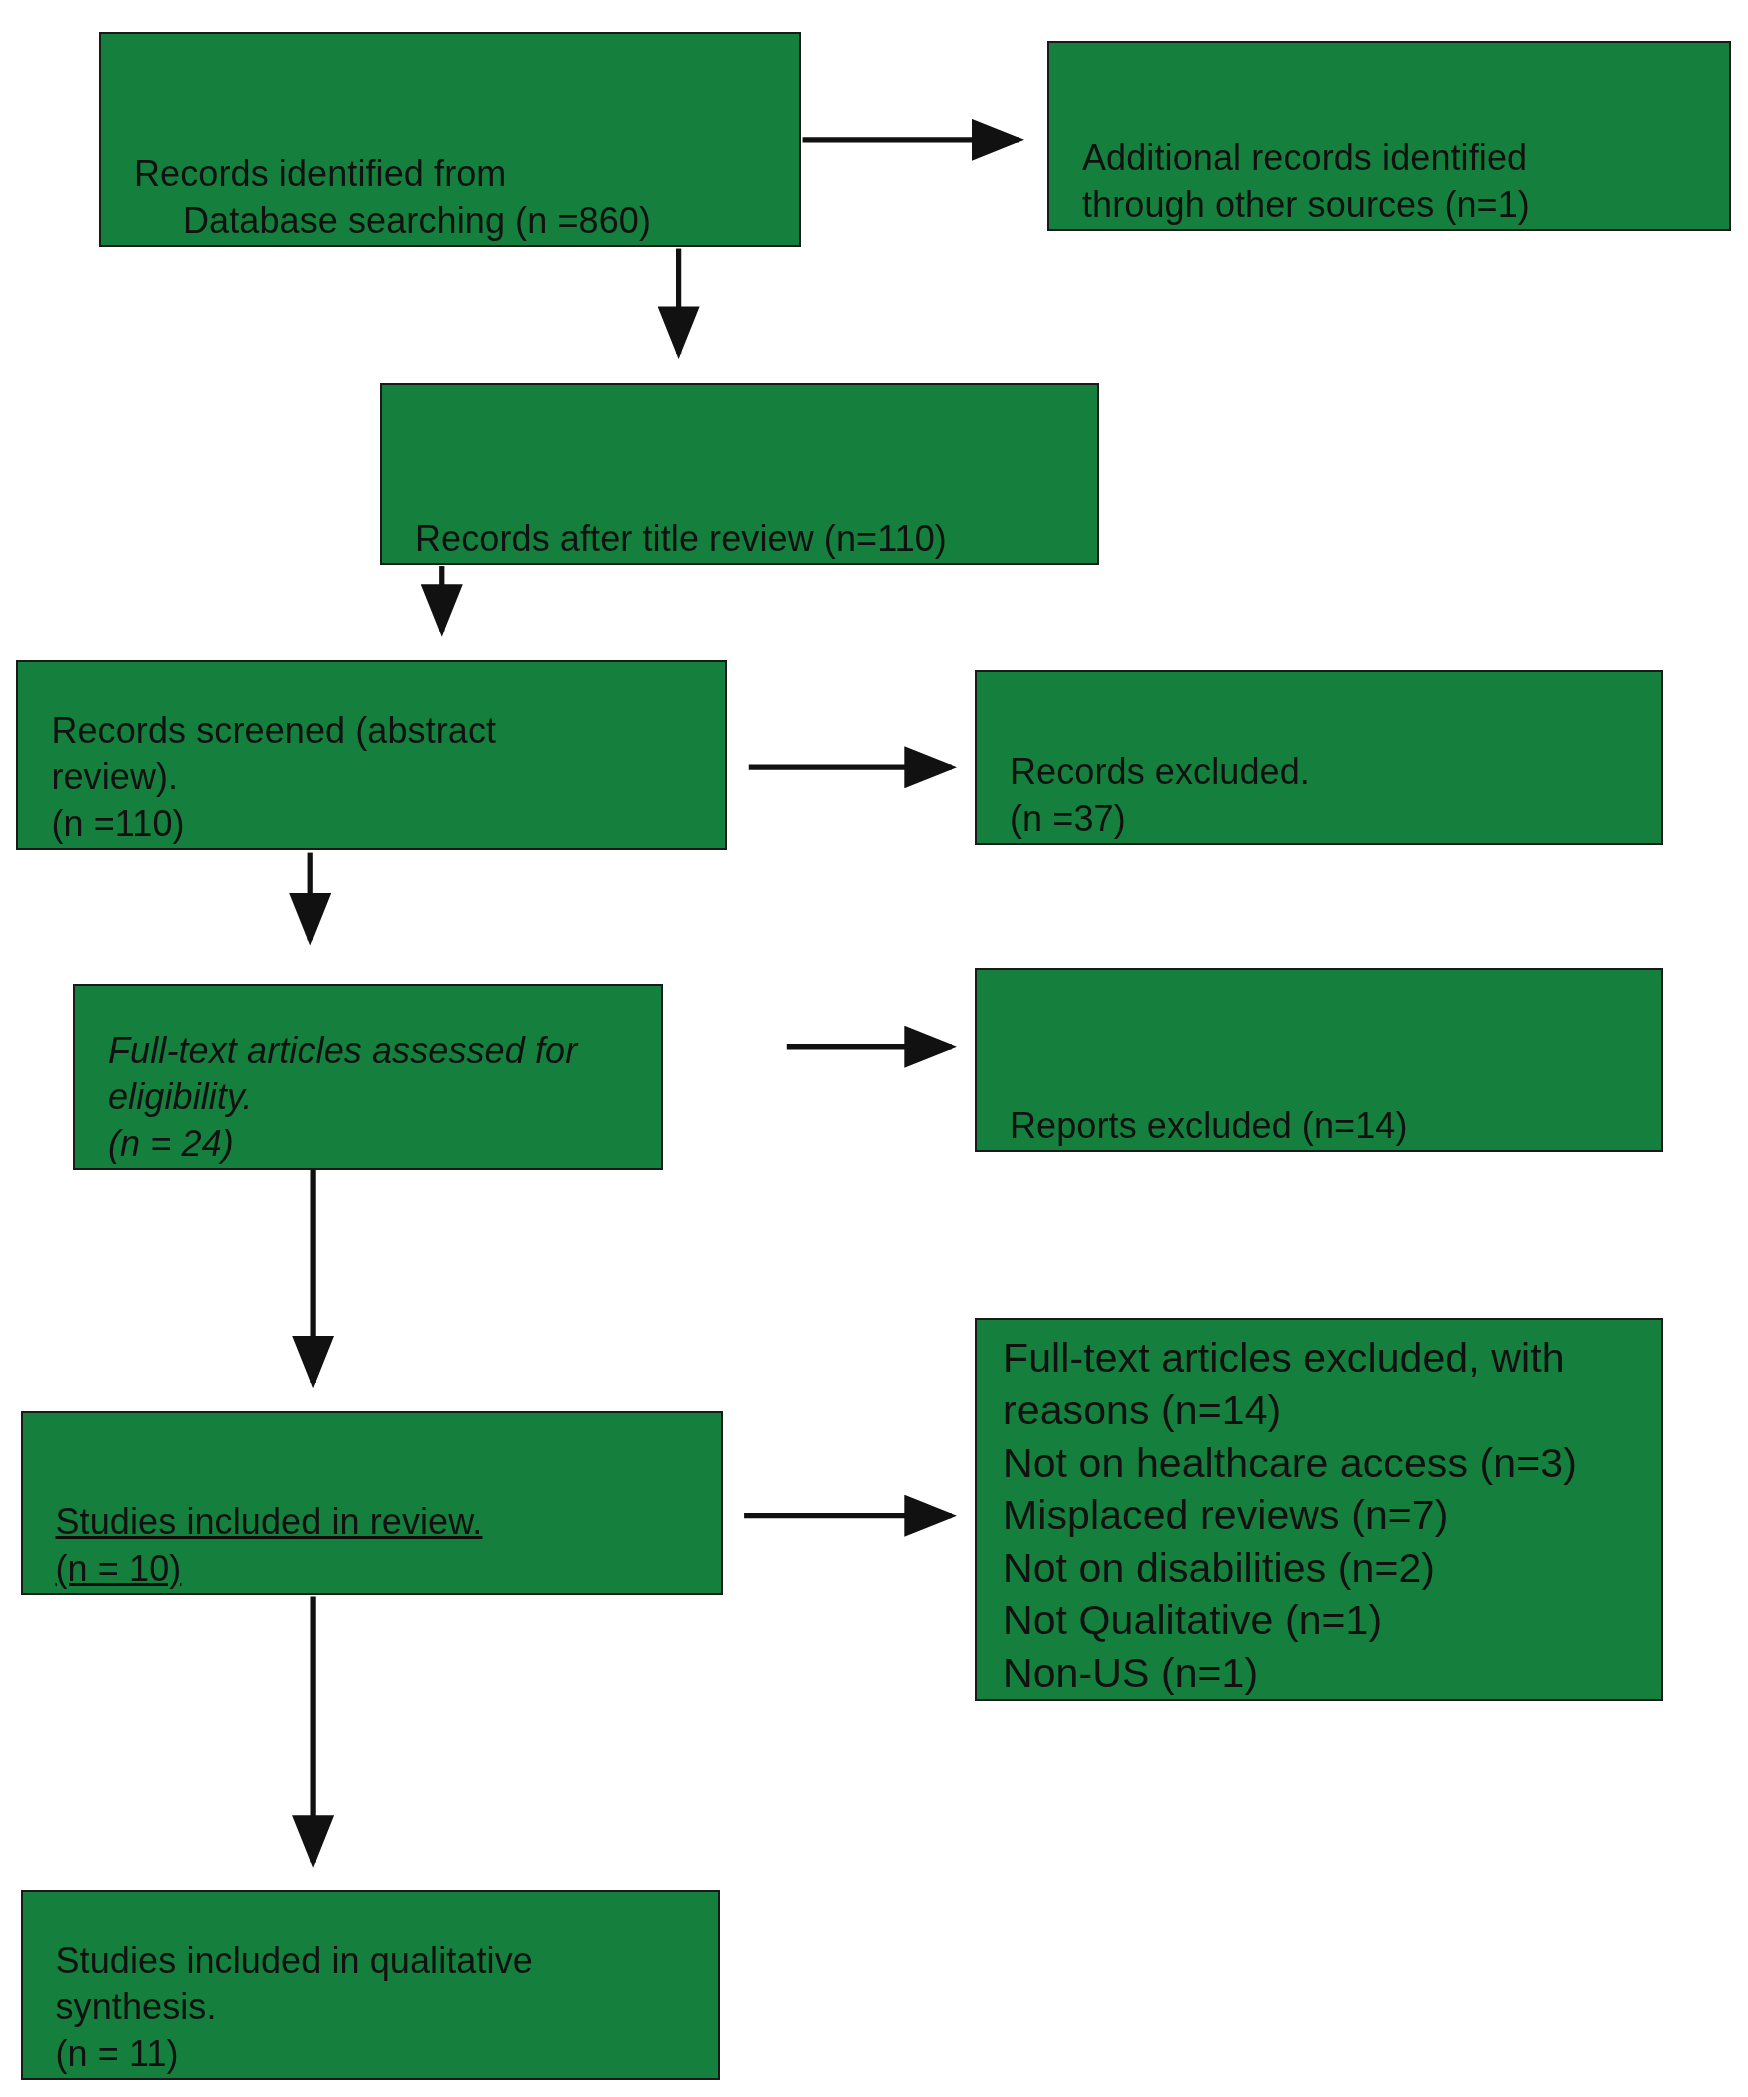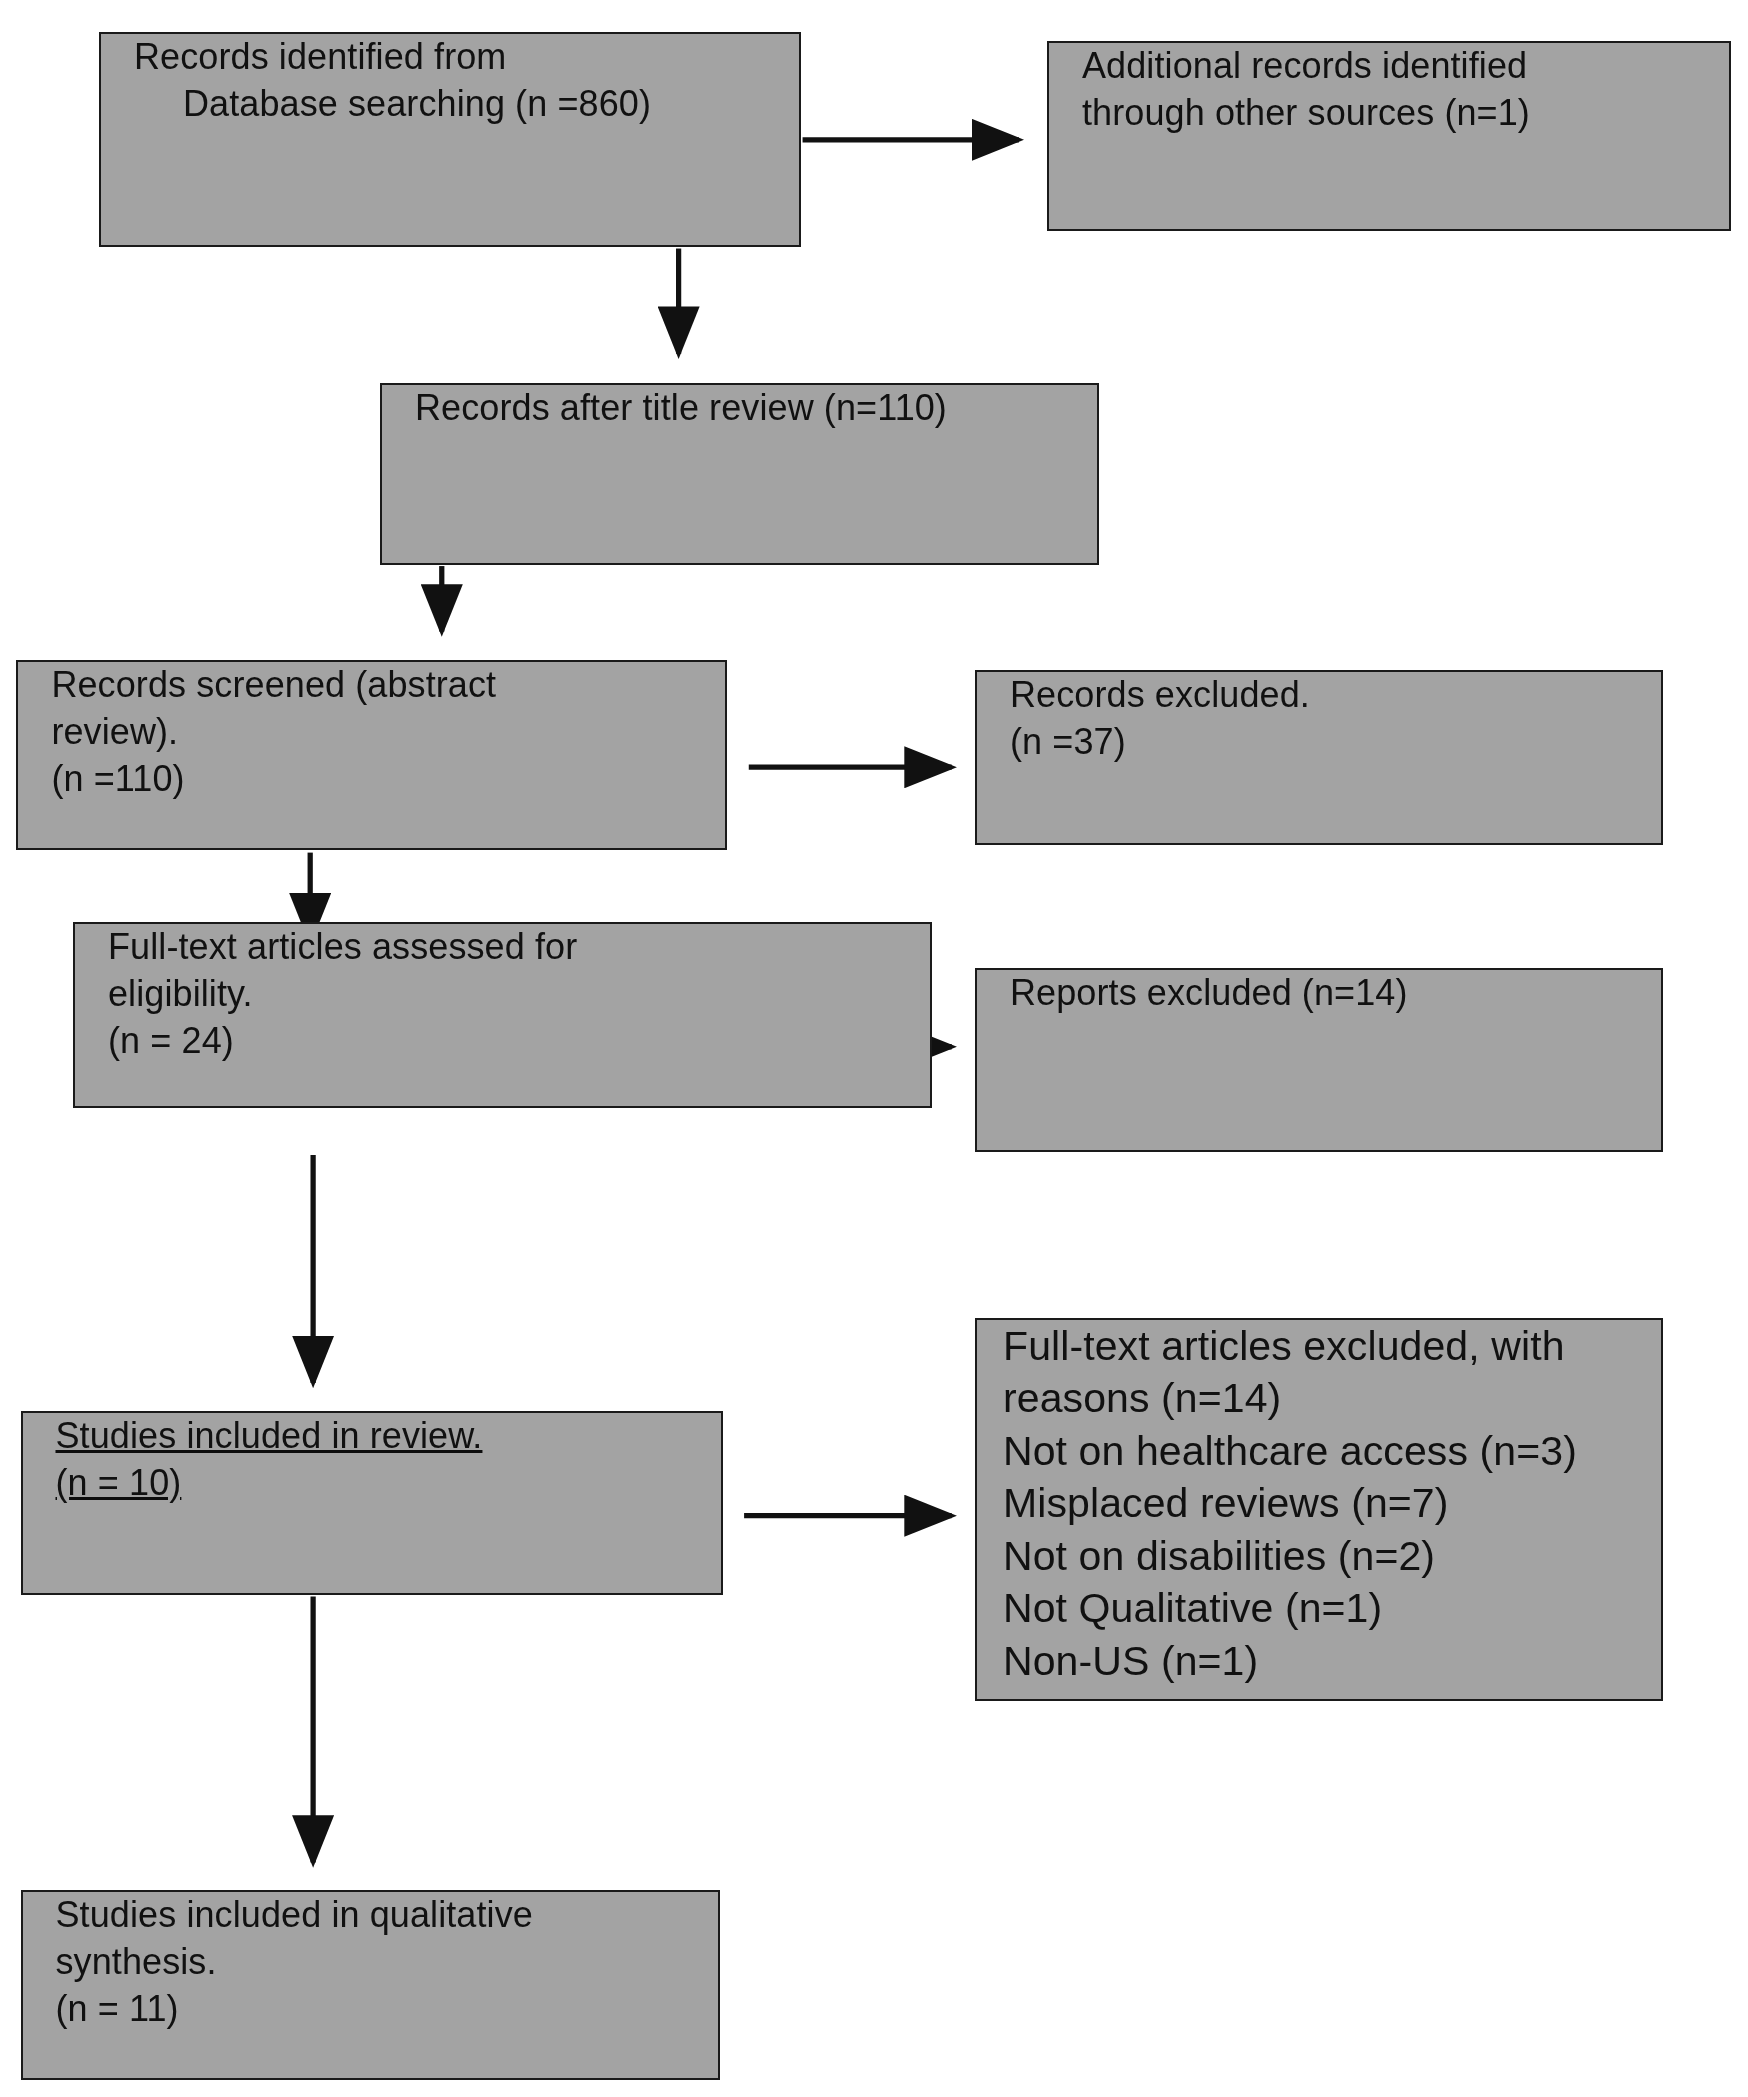--- a/index.html
+++ b/index.html
@@ -15,43 +15,43 @@
     background: #ffffff;
     font-family: "Liberation Sans", sans-serif;
     color: #0d0d0d;
     overflow: hidden;
   }
 
   
   .fbox {
     position: absolute;
     box-sizing: border-box;
-    background: #a3a3a3;
+    background: #15803d;
     border: 2.3px solid #1a1a1a;
     display: flex;
     flex-direction: column;
-    justify-content: flex-start;
+    justify-content: flex-end;
   }
   .fbox .ftext {
     display: block;
     padding: 0 0 0 33px;
     font-size: 36px;
     line-height: 1.30;
     letter-spacing: 0.1px;
     white-space: pre-line;
     color: #111111;
   }
 
   
   #box-identified      { left: 99px;  top: 32px;   width: 702px; height: 215px; }
   #box-additional      { left: 1047px; top: 41px;   width: 684px; height: 190px; }
   #box-title-review    { left: 380px;  top: 383px;  width: 719px; height: 182px; }
   #box-screened        { left: 16.4px;   top: 660px; width: 711px; height: 190px; }
   #box-records-excl    { left: 975px; top: 670px; width: 688px; height: 175px; }
-  #box-fulltext        { left: 73px;  top: 922px; width: 859px; height: 186px; }
+  #box-fulltext        { left: 73px;  top: 984px; width: 590px; height: 186px; font-style: italic; }
   #box-reports-excl    { left: 975px; top: 968px; width: 688px; height: 184px; }
   #box-included-review { left: 20.5px;   top: 1411px; width: 702px; height: 184px; text-decoration: underline; }
   #box-excl-reasons    { left: 975px; top: 1318px; width: 688px; height: 383px; }
   #box-qual-synth      { left: 20.5px;   top: 1890px; width: 699px; height: 190px; }
 
   
   #box-excl-reasons .ftext {
     padding-left: 26px;
     font-size: 41px;
     line-height: 1.28;

